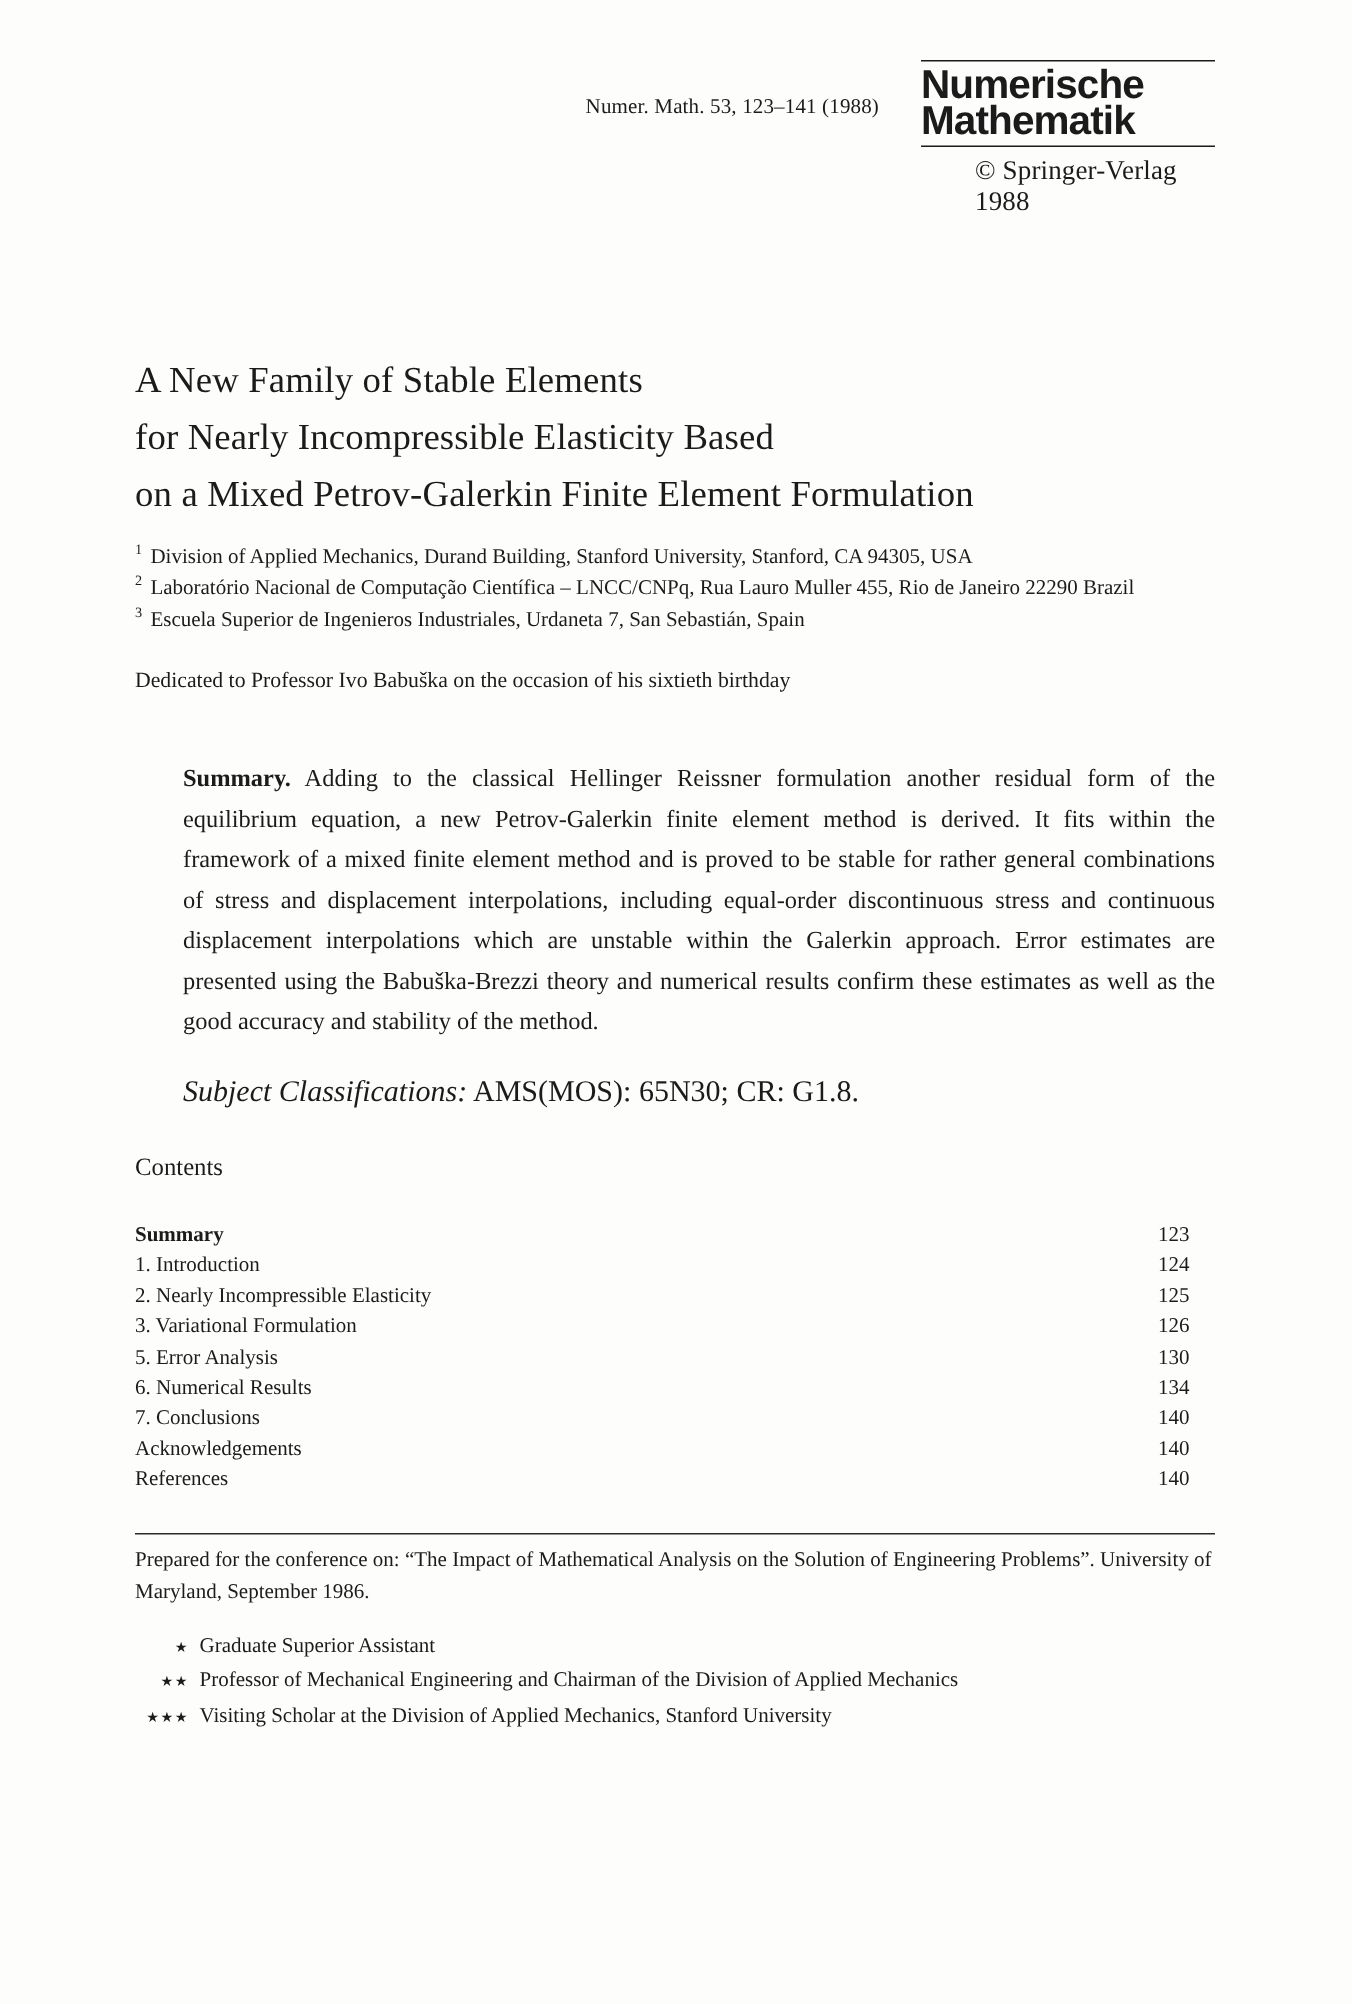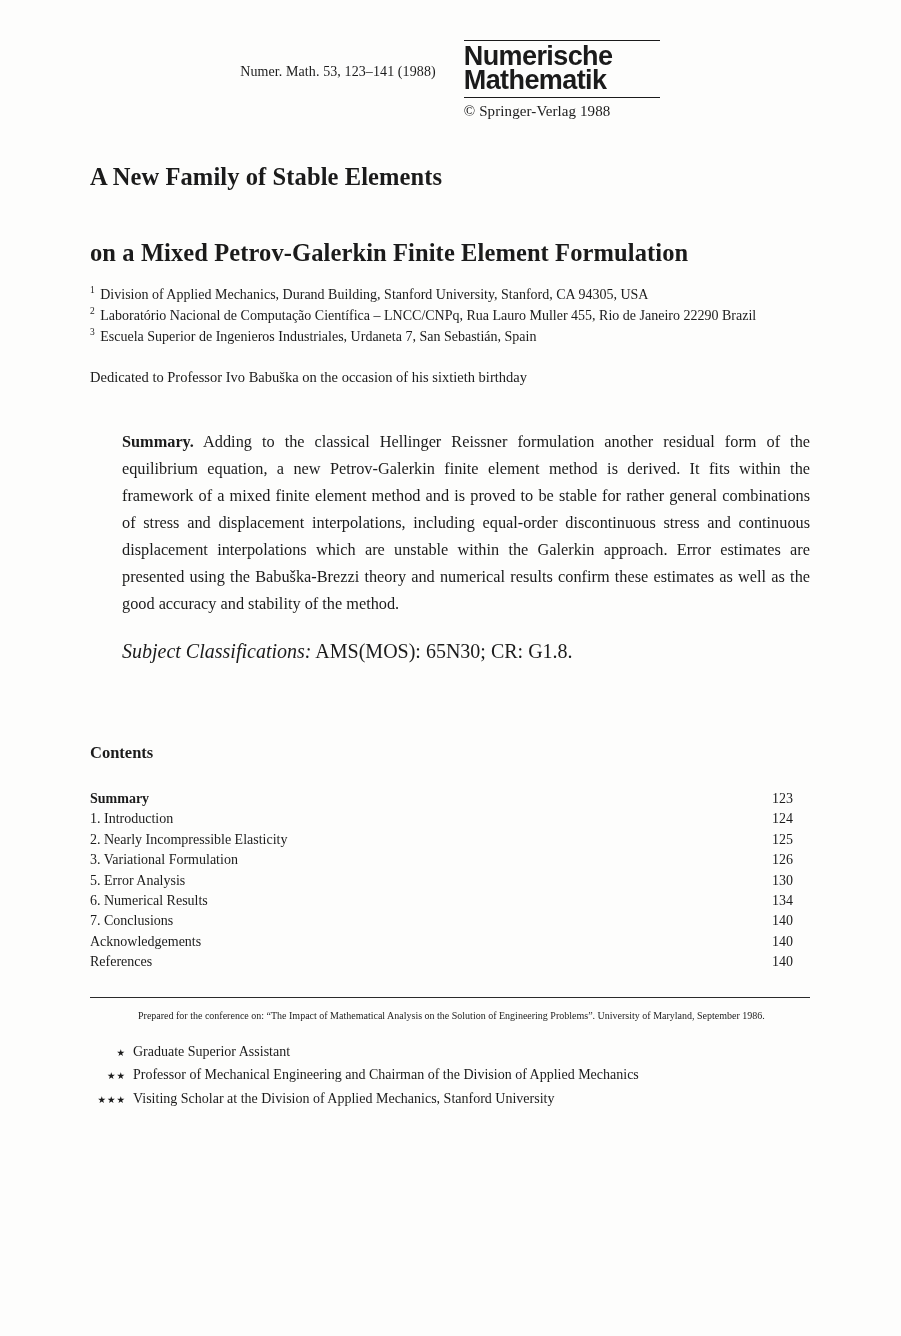--- a/index.html
+++ b/index.html
@@ -4,85 +4,85 @@
 <style>
   * { margin: 0; padding: 0; box-sizing: border-box; }
   html, body { background: #e8e8e8; }
   body { width: 901px; margin: 0 auto; font-family: "Liberation Serif", "DejaVu Serif", serif; color: #1b1b1b; }
   .page {
     width: 901px; height: 1336px; background: #fdfdfc; overflow: hidden;
     padding: 40px 91px 30px 90px; position: relative;
   }
 
   
-  .header { display: flex; justify-content: center; align-items: flex-start; gap: 28px; }
+  .header { display: flex; justify-content: flex-end; align-items: flex-start; gap: 28px; }
   .journal-ref { font-size: 14px; margin-top: 24px; letter-spacing: 0.1px; }
   .logo-block { width: 196px; }
   .logo-rule { border-top: 1.6px solid #1b1b1b; width: 100%; }
   .logo-name {
     font-family: "Liberation Sans", "DejaVu Sans", sans-serif;
     font-weight: bold; font-size: 27px; line-height: 25px; letter-spacing: -0.6px;
     padding-top: 3px;
   }
   .logo-name .l2 { display: block; margin-top: -1px; padding-bottom: 4px; }
-  .copyright { font-size: 15px; margin-top: 5px; letter-spacing: 0.1px; }
+  .copyright { font-size: 18px; margin-top: 5px; letter-spacing: 0.1px; margin-left: 36px; }
 
   
-  .title { font-size: 24.5px; font-weight: bold; line-height: 38px; margin-top: 38px; letter-spacing: 0.1px; }
+  .title { font-size: 24.5px; font-weight: normal; line-height: 38px; margin-top: 90px; letter-spacing: 0.1px; }
   .authors { font-size: 17.5px; line-height: 26px; margin-top: 32px; }
   .authors sup { font-size: 11px; vertical-align: super; line-height: 0; letter-spacing: 0.5px; }
 
   .affiliations { margin-top: 12px; }
   .aff { font-size: 14px; line-height: 21px; }
   .aff sup { font-size: 9.5px; vertical-align: super; line-height: 0; margin-right: 2px; }
 
   .dedication { font-size: 14.5px; margin-top: 22px; }
 
   
   .abstract { margin: 42px 0 0 32px; font-size: 16.3px; line-height: 27px; text-align: justify; }
   .abstract .lbl { font-weight: bold; }
   .subject { margin: 23px 0 0 32px; font-size: 20px; }
   .subject .lbl { font-style: italic; }
 
   
-  .contents-heading { font-size: 16.5px; font-weight: bold; margin-top: 80px; }
+  .contents-heading { font-size: 16.5px; font-weight: normal; margin-top: 28px; }
   .toc { margin-top: 26px; padding-right: 17px; }
   .toc-row { display: flex; align-items: center; font-size: 14px; line-height: 20.4px; }
   .toc-label { white-space: nowrap; }
   .toc-bold { font-weight: bold; }
   .toc-leader {
     flex: 1; height: 14px; margin: 0 7px;
     background-image: radial-gradient(circle, #3a3a3a 1.15px, rgba(0,0,0,0) 1.3px);
     background-size: 13px 14px; background-position: 2px 9px; background-repeat: repeat-x;
   }
   .toc-page { width: 28px; text-align: right; white-space: nowrap; }
 
   
   .foot-rule { border: none; border-top: 1.2px solid #2a2a2a; margin-top: 24px; }
-  .prepared { font-size: 10px; line-height: 21px; margin-top: 7px; margin-left: 48px; }
+  .prepared { font-size: 14px; line-height: 21px; margin-top: 7px; }
   .fn-list { margin-top: 15px; }
   .fn-row { display: grid; grid-template-columns: 36px 1fr; column-gap: 7px; font-size: 14px; line-height: 21.5px; }
   .fn-marker { text-align: right; font-size: 9.5px; letter-spacing: 1px; padding-top: 2px; }
 </style>
 </head>
 <body>
 
 <div class="page">
 
   <div class="header">
     <div class="journal-ref">Numer. Math. 53, 123–141 (1988)</div>
     <div class="logo-block">
       <div class="logo-rule"></div>
       <div class="logo-name"><span class="l1">Numerische</span><span class="l2">Mathematik</span></div>
       <div class="logo-rule"></div>
       <div class="copyright">© Springer-Verlag 1988</div>
     </div>
   </div>
 
-  <h1 class="title"><span>A New Family of Stable Elements</span><br><br><span>on a Mixed Petrov-Galerkin Finite Element Formulation</span></h1>
+  <h1 class="title"><span>A New Family of Stable Elements</span><br><span>for Nearly Incompressible Elasticity Based</span><br><span>on a Mixed Petrov-Galerkin Finite Element Formulation</span></h1>
 
 
   <div class="affiliations">
     <p class="aff"><sup>1</sup> <span>Division of Applied Mechanics, Durand Building, Stanford University, Stanford, CA 94305, USA</span></p>
     <p class="aff"><sup>2</sup> <span>Laboratório Nacional de Computação Científica – LNCC/CNPq, Rua Lauro Muller 455, Rio de Janeiro 22290 Brazil</span></p>
     <p class="aff"><sup>3</sup> <span>Escuela Superior de Ingenieros Industriales, Urdaneta 7, San Sebastián, Spain</span></p>
   </div>
 
   <p class="dedication">Dedicated to Professor Ivo Babuška on the occasion of his sixtieth birthday</p>
 

